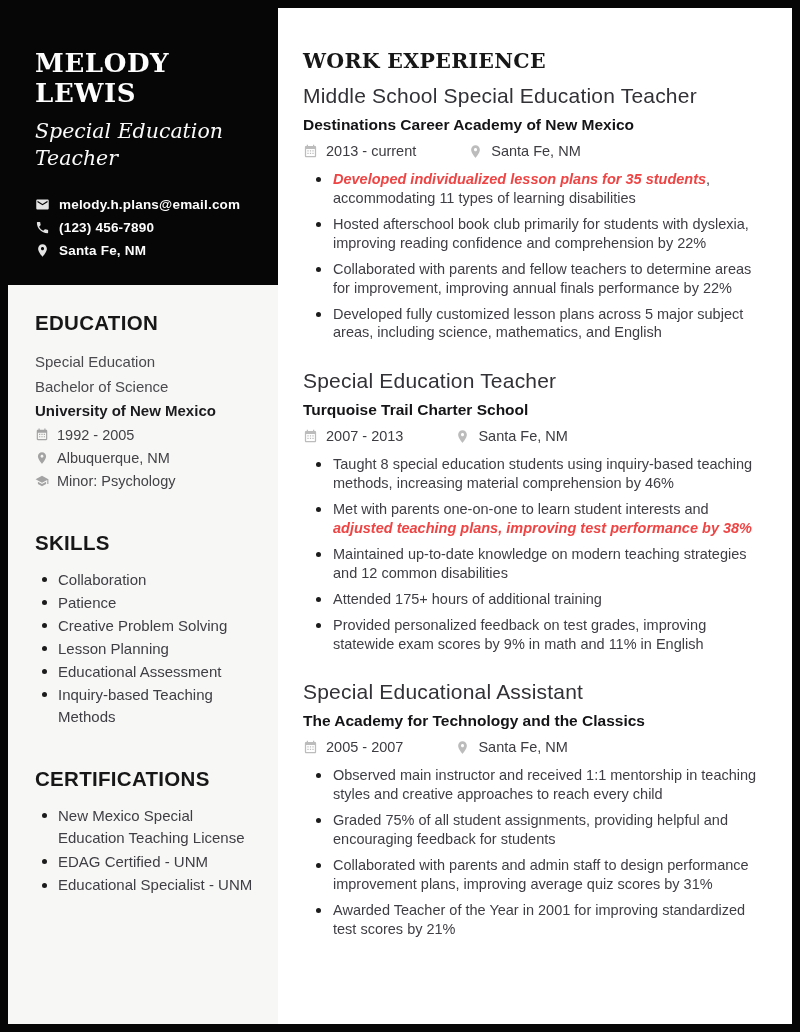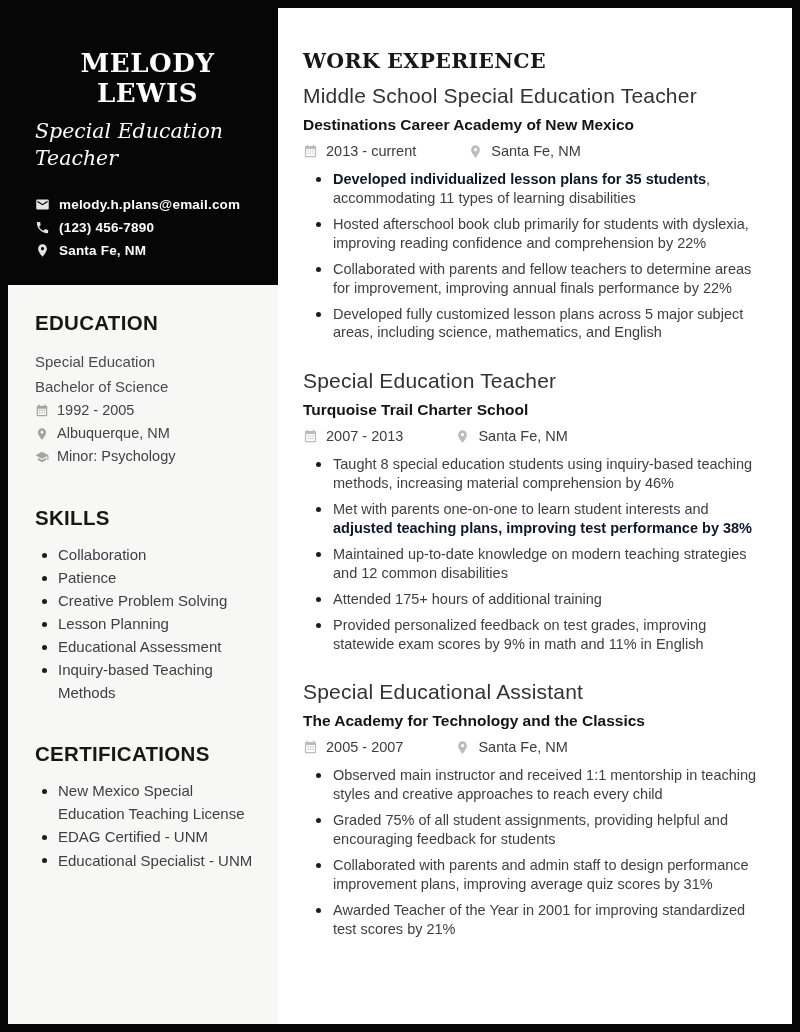--- a/index.html
+++ b/index.html
@@ -13,21 +13,21 @@
     overflow:hidden;
   }
   
   .sidebar { width:270px; flex:none; background:#f7f7f6; display:flex; flex-direction:column; }
   .sidebar-header {
     background:#060606; color:#ffffff;
     height:277px; padding:40px 18px 0 27px;
   }
   .name {
     font-family:"DejaVu Serif", serif; font-weight:bold;
-    font-size:26px; letter-spacing:0.6px; color:#fdfdfd;text-align:center;
+    font-size:26px; letter-spacing:0.6px; color:#fdfdfd;
   }
   .role-title {
     font-family:"DejaVu Serif", serif; font-style:italic;
     font-size:20.5px; line-height:27px; margin-top:10px; color:#fafafa;
     max-width:200px;
   }
   .contacts { margin-top:25px; }
   .contact-row {
     display:flex; align-items:center; gap:9px;
     font-size:13.5px; font-weight:bold; color:#fdfdfd;
@@ -79,21 +79,21 @@
   .job-meta .ic svg { width:15px; height:15px; fill:#bcbcbc; }
   .bullets { list-style:none; margin-top:11px; }
   .bullets li {
     position:relative; padding-left:30px;
     font-size:14.5px; line-height:18.7px; color:#3e3e44; margin-bottom:7.5px;
   }
   .bullets li::before {
     content:""; position:absolute; left:13px; top:7px;
     width:5px; height:5px; border-radius:50%; background:#1c1c1c;
   }
-  .em { font-weight:bold; color:#0f172a;margin-top:27px; }
+  .em { font-weight:bold; font-style:italic; color:#ef4444;margin-top:27px; }
 </style>
 </head>
 <body>
 
 <div class="page">
 
   <aside class="sidebar">
 
     <div class="sidebar-header">
       <div class="name">MELODY LEWIS</div>
@@ -127,20 +127,21 @@
       </div>
     </div>
 
     <div class="sidebar-body">
 
       <section>
         <h2 class="side-heading">EDUCATION</h2>
         <div class="edu-block">
           <div class="edu-line">Special Education</div>
           <div class="edu-line">Bachelor of Science</div>
+          <div class="edu-school">University of New Mexico</div>
           <div class="edu-meta">
             <span class="ic">
               <svg viewBox="0 0 24 24">
                   <path d="M19 3h-1V1h-2v2H8V1H6v2H5c-1.11 0-1.99.9-1.99 2L3 19c0 1.1.89 2 2 2h14c1.1 0 2-.9 2-2V5c0-1.1-.9-2-2-2zm0 16H5V8h14v11zM7 10h2v2H7zm4 0h2v2h-2zm4 0h2v2h-2zM7 14h2v2H7zm4 0h2v2h-2zm4 0h2v2h-2z"></path>
                 </svg>
             </span>
             <span>1992 - 2005</span>
           </div>
           <div class="edu-meta">
             <span class="ic">

